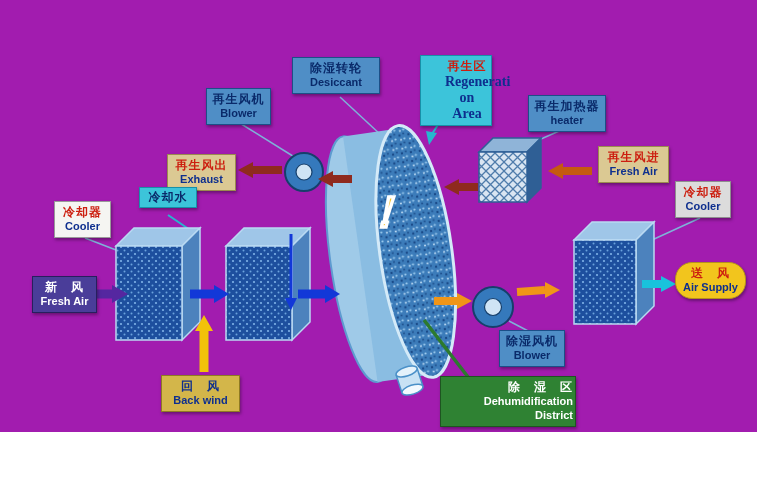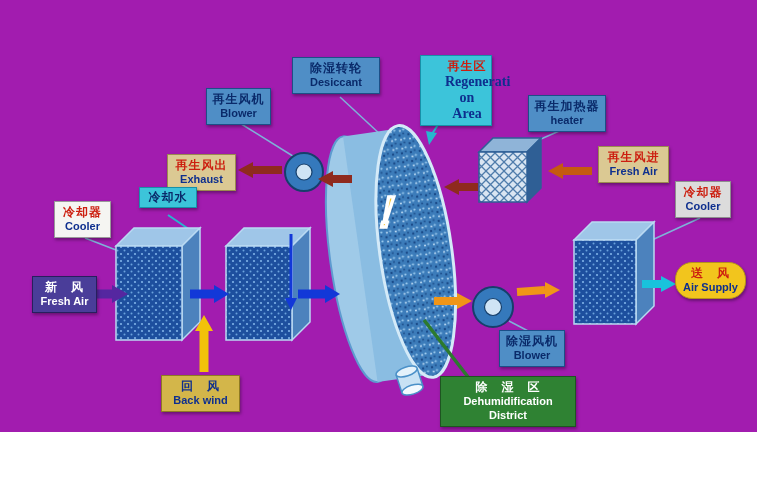--- a/index.html
+++ b/index.html
@@ -219,21 +219,21 @@
   <div class="lbl bg-gold" style="left:161px; top:375px; width:79px;">
     <span class="zh t-navy">回　风</span>
     <span class="en t-navy">Back wind</span>
   </div>
 
   <div class="lbl bg-blue" style="left:499px; top:330px; width:66px;">
     <span class="zh t-dknavy">除湿风机</span>
     <span class="en t-dknavy">Blower</span>
   </div>
 
-  <div class="lbl bg-green" style="left:440px; top:376px; width:136px;">
+  <div class="lbl bg-green" style="left:440px; top:376px; width:136px;text-align:right;">
     <span class="zh t-white">除　湿　区</span>
     <span class="en t-white">Dehumidification District</span>
   </div>
 
   <div class="watermark">
     <span class="wline2">！</span>
   </div>
 
 </div>
 

